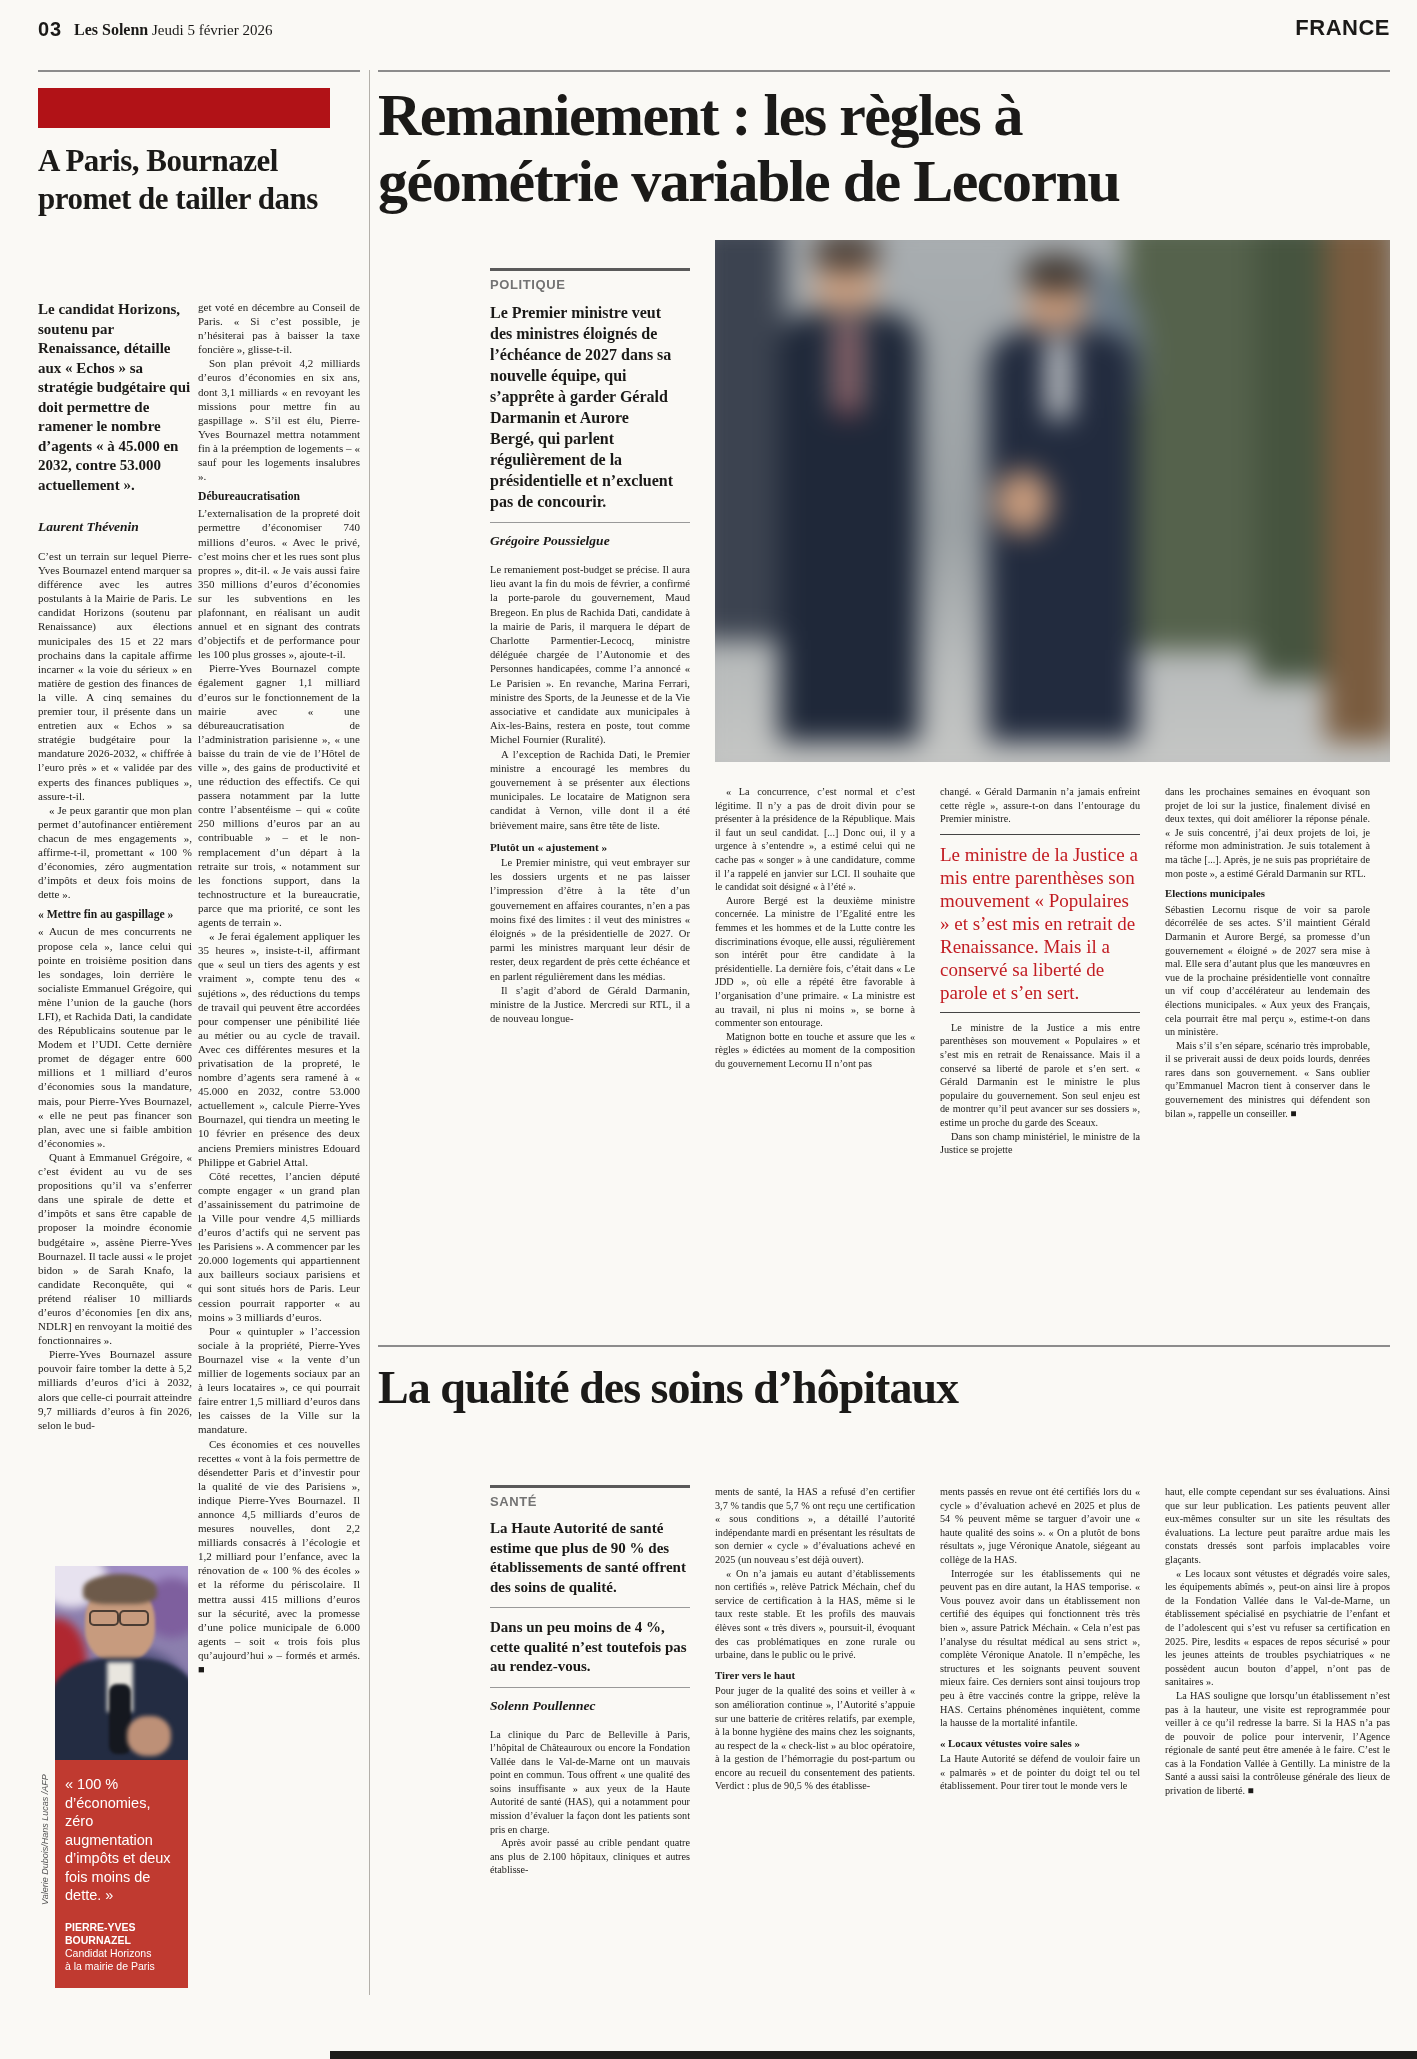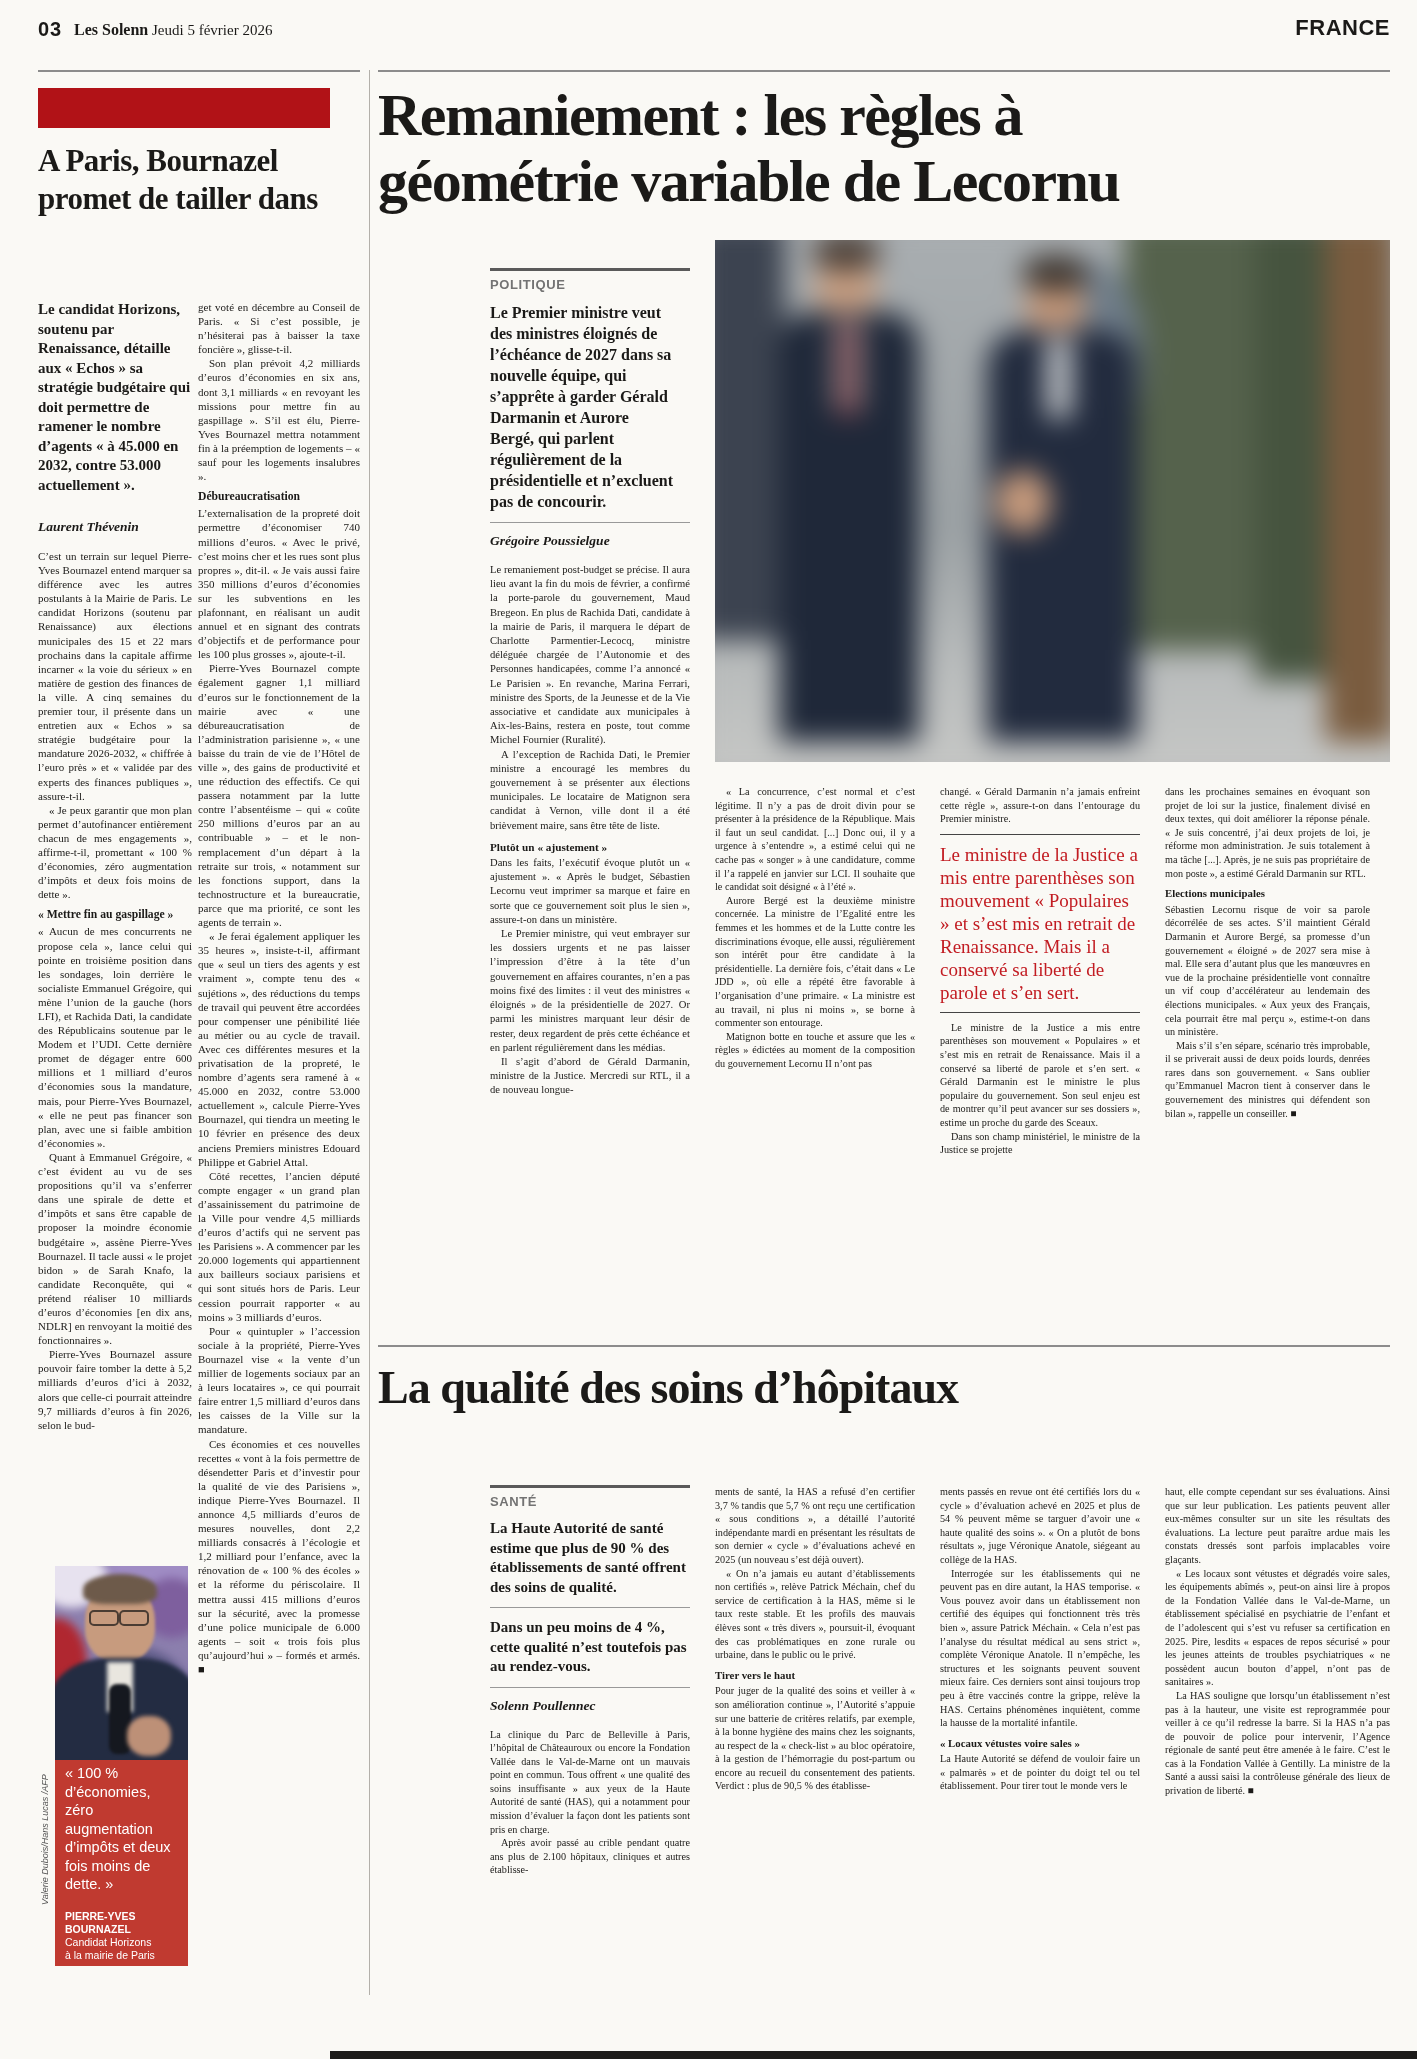--- a/index.html
+++ b/index.html
@@ -32,21 +32,21 @@
   .col .p{text-indent:11px;}
   .col .cont{text-indent:0;}
   .col .sub{font-weight:bold;text-indent:0;text-align:left;font-size:1.06em;margin:7px 0 2px;}
   .body-l{font-size:11px;line-height:14.1px;}
   .body-m1{font-size:10.6px;line-height:14.2px;}
   .body-m{font-size:10.2px;line-height:13.6px;}
   
   .pullquote{color:#c21c22;font-size:19px;line-height:23px;font-weight:500;text-align:left;margin:8px 0;}
   .pq-rule{background:#444;height:1px;margin:8px 0;}
   
-  .quotebox{background:#c03a30;color:#fff;font-family:"Liberation Sans",sans-serif;padding:4px 10px;}
+  .quotebox{background:#c03a30;color:#fff;font-family:"Liberation Sans",sans-serif;padding:15px 10px;}
   .quotebox .q{font-size:14.5px;line-height:18.5px;margin:0 0 16px;}
   .quotebox .qname{font-size:10.5px;font-weight:bold;line-height:13px;margin:0;}
   .quotebox .qrole{font-size:10.5px;line-height:13px;margin:0;}
   .credit-v{position:absolute;transform:rotate(-90deg);transform-origin:left top;
     font-family:"Liberation Sans",sans-serif;font-style:italic;font-size:9px;color:#555;white-space:nowrap;}
   
   .photo{position:absolute;overflow:hidden;background:#9aa0a3;}
   .blurwrap{position:absolute;inset:-20px;filter:blur(14px);}
   .blurwrap2{position:absolute;inset:-8px;filter:blur(5px);}
   .blob{position:absolute;border-radius:50%;}
@@ -135,21 +135,20 @@
   <div class="col" style="left:490px;top:268px;width:200px;">
     <div class="krule"></div>
     <div class="kicker">POLITIQUE</div>
     <div class="lede" style="width:184px;text-align:left;">Le Premier ministre veut des ministres éloignés de l’échéance de 2027 dans sa nouvelle équipe, qui s’apprête à garder Gérald Darmanin et Aurore Bergé, qui parlent régulièrement de la présidentielle et n’excluent pas de concourir.</div>
     <div class="thinrule"></div>
     <div class="byline">Grégoire Poussielgue</div>
     <div class="body-m1" style="text-align:justify;">
         <p class="cont">Le remaniement post-budget se précise. Il aura lieu avant la fin du mois de février, a confirmé la porte-parole du gouvernement, Maud Bregeon. En plus de Rachida Dati, candidate à la mairie de Paris, il marquera le départ de Charlotte Parmentier-Lecocq, ministre déléguée chargée de l’Autonomie et des Personnes handicapées, comme l’a annoncé « Le Parisien ». En revanche, Marina Ferrari, ministre des Sports, de la Jeunesse et de la Vie associative et candidate aux municipales à Aix-les-Bains, restera en poste, tout comme Michel Fournier (Ruralité).</p>
         <p class="p">A l’exception de Rachida Dati, le Premier ministre a encouragé les membres du gouvernement à se présenter aux élections municipales. Le locataire de Matignon sera candidat à Vernon, ville dont il a été brièvement maire, sans être tête de liste.</p>
         <p class="sub">Plutôt un « ajustement »</p>
-        <p class="cont">Dans les faits, l’exécutif évoque plutôt un « ajustement ». « Après le budget, Sébastien Lecornu veut imprimer sa marque et faire en sorte que ce gouvernement soit plus le sien », assure-t-on dans un ministère.</p>
         <p class="p">Le Premier ministre, qui veut embrayer sur les dossiers urgents et ne pas laisser l’impression d’être à la tête d’un gouvernement en affaires courantes, n’en a pas moins fixé des limites : il veut des ministres « éloignés » de la présidentielle de 2027. Or parmi les ministres marquant leur désir de rester, deux regardent de près cette échéance et en parlent régulièrement dans les médias.</p>
         <p class="p">Il s’agit d’abord de Gérald Darmanin, ministre de la Justice. Mercredi sur RTL, il a de nouveau longue-</p>
       </div>
   </div>
 
   <div class="photo" style="left:715px;top:240px;width:675px;height:522px;">
     <div class="blurwrap">
       <div style="position:absolute;inset:0;background:linear-gradient(180deg,#a9aeb1 0%,#9aa0a3 55%,#b9bcbc 80%,#c7c8c6 100%);"></div>
       <div style="position:absolute;left:0;top:0;width:90px;height:420px;background:#3c4350;"></div>
       <div style="position:absolute;left:430px;top:0;width:150px;height:430px;background:#55624c;"></div>

